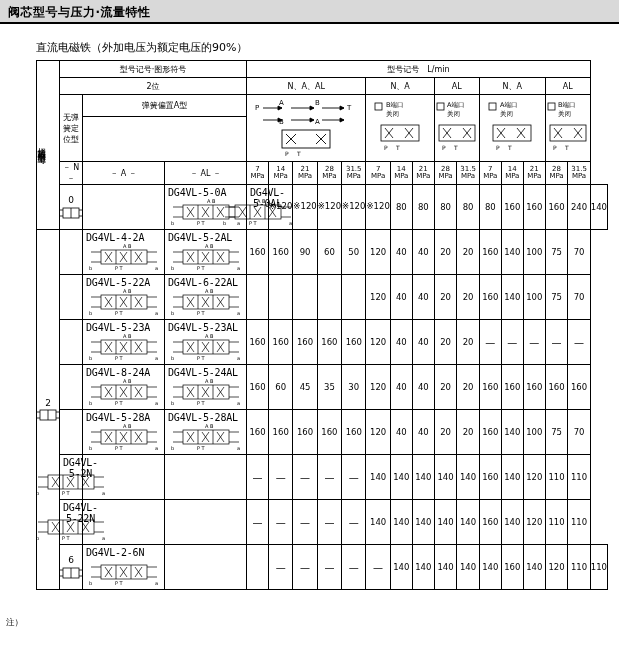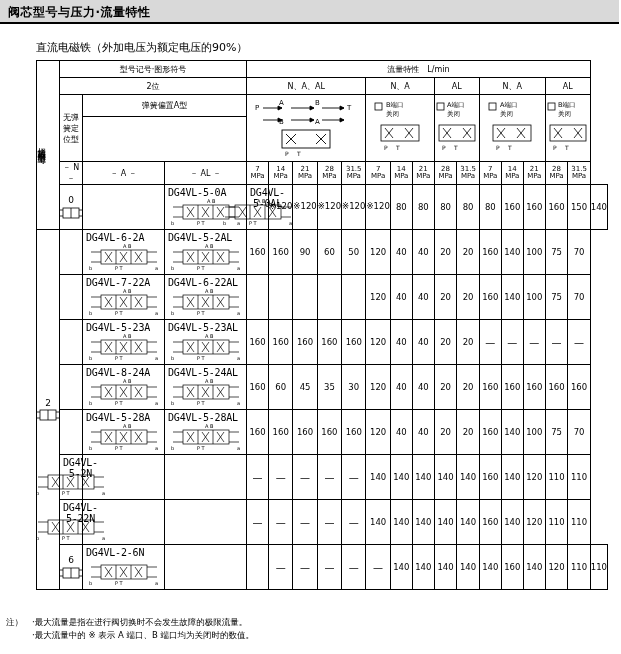--- a/index.html
+++ b/index.html
@@ -101,21 +101,21 @@
         <col style="width:22px">
         <col style="width:22px">
     </colgroup>
 
     <tbody>
         <tr>
       <td rowspan="6" style="width:18px">
         <div class="vert">切换过程中阀型型号</div>
       </td>
       <td colspan="3" class="hdr">型号记号·图形符号</td>
-      <td colspan="15" class="hdr">流量特性　L/min</td>
+      <td colspan="15" class="hdr">型号记号　L/min</td>
     </tr>
 
     <tr>
       <td colspan="3" class="hdr">2位</td>
       <td colspan="5" class="hdr">N、A、AL</td>
       <td colspan="3" class="hdr">N、A</td>
       <td colspan="2" class="hdr">AL</td>
       <td colspan="3" class="hdr">N、A</td>
       <td colspan="2" class="hdr">AL</td>
     </tr>
@@ -334,40 +334,40 @@
       <td class="numcell cellstack">※120</td>
       <td class="numcell cellstack">※120</td>
       <td class="numcell">80</td>
       <td class="numcell">80</td>
       <td class="numcell">80</td>
       <td class="numcell">80</td>
       <td class="numcell">80</td>
       <td class="numcell">160</td>
       <td class="numcell">160</td>
       <td class="numcell">160</td>
-      <td class="numcell">150</td>
+      <td class="numcell">240</td>
       <td class="numcell">140</td>
     </tr>
 
     <tr>
       <td rowspan="8" class="rowlabel">
         <div style="line-height:1.2">
           <span>2</span>
           <svg width="22" height="12" viewBox="0 0 22 12" style="display:block;margin:1px auto 0">
             <g stroke="#000" fill="none" stroke-width="0.8">
               <rect x="3" y="1" width="16" height="10"></rect>
                   <path d="M11 1 V11"></path>
               <path d="M0 3 H3 M0 9 H3 M19 3 H22 M19 9 H22"></path>
             </g>
           </svg>
         </div>
       </td>
       <td></td>
       <td class="modelcell">
-        <span class="modelname">DG4VL-6-2A</span>
+        <span class="modelname">DG4VL-4-2A</span>
         <svg class="sym" width="74" height="30" viewBox="0 0 74 30">
           <g stroke="#000" fill="none" stroke-width="0.7">
             <text x="36" y="5" font-size="5" fill="#000" stroke="none">A B</text>
             <rect x="14" y="7" width="46" height="14"></rect>
                 <path d="M29 7 V21 M44 7 V21"></path>
             <path d="M18 9 L25 19 M25 9 L18 19 M33 9 L40 19 M40 9 L33 19 M48 9 L55 19 M55 9 L48 19"></path>
             <path d="M4 9 H14 M4 19 H14 M60 9 H70 M60 19 H70"></path>
             <text x="2" y="27" font-size="5" fill="#000" stroke="none">b</text>
             <text x="28" y="27" font-size="5" fill="#000" stroke="none">P T</text>
             <text x="68" y="27" font-size="5" fill="#000" stroke="none">a</text>
@@ -402,21 +402,21 @@
       <td class="numcell">160</td>
       <td class="numcell">140</td>
       <td class="numcell">100</td>
       <td class="numcell">75</td>
       <td class="numcell">70</td>
     </tr>
 
     <tr>
       <td></td>
       <td class="modelcell">
-        <span class="modelname">DG4VL-7-22A</span>
+        <span class="modelname">DG4VL-5-22A</span>
         <svg class="sym" width="74" height="30" viewBox="0 0 74 30">
           <g stroke="#000" fill="none" stroke-width="0.7">
             <text x="36" y="5" font-size="5" fill="#000" stroke="none">A B</text>
             <rect x="14" y="7" width="46" height="14"></rect>
                 <path d="M29 7 V21 M44 7 V21"></path>
             <path d="M18 9 L25 19 M25 9 L18 19 M33 9 L40 19 M40 9 L33 19 M48 9 L55 19 M55 9 L48 19"></path>
             <path d="M4 9 H14 M4 19 H14 M60 9 H70 M60 19 H70"></path>
             <text x="2" y="27" font-size="5" fill="#000" stroke="none">b</text>
             <text x="28" y="27" font-size="5" fill="#000" stroke="none">P T</text>
             <text x="68" y="27" font-size="5" fill="#000" stroke="none">a</text>
@@ -714,19 +714,15 @@
       <td class="numcell">120</td>
       <td class="numcell">110</td>
       <td class="numcell">110</td>
     </tr>
 
   </tbody>
     </table>
 
   <div class="notes">
     <span class="lead">注）</span>
-    <div class="body">
-      <div>·最大流量是指在进行阀切换时不会发生故障的极限流量。</div>
-      <div>·最大流量中的 ※ 表示 A 端口、B 端口均为关闭时的数值。</div>
-    </div>
   </div>
 
 </div>
 
 </body></html>

